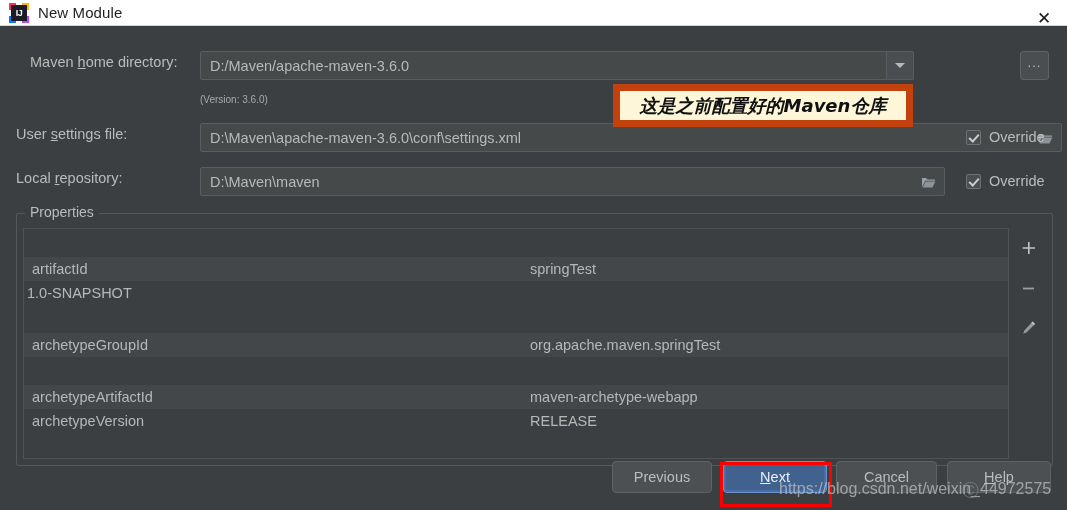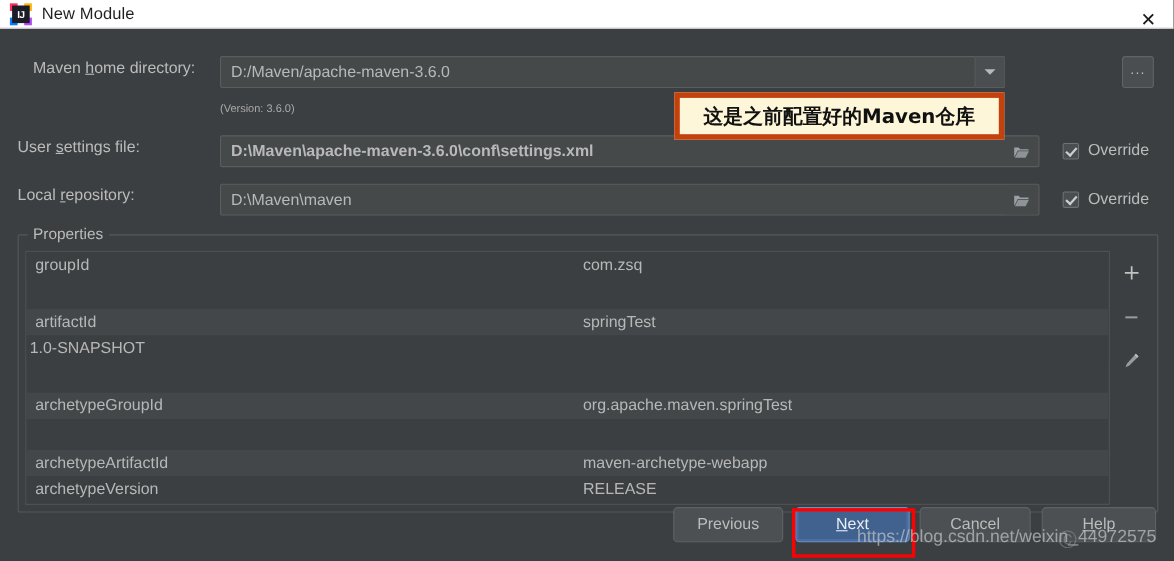--- a/index.html
+++ b/index.html
@@ -192,25 +192,26 @@
     background: #41628f;
     border: 1px solid #6b93c7;
     color: #e8eef5;
     box-shadow: inset 0 0 0 2px #4a6da7;
   }
 
   
   .annot-box {
     position: absolute;
     background: #fdf6d8;
-    border: 5px solid #c2410c;
+    border: 7px solid #c2410c;
     display: flex; align-items: center; justify-content: center;
     color: #111111;
     font-weight: bold;
     font-family: "DejaVu Sans", "Liberation Sans", sans-serif;
+    font-style: italic;
   }
   .annot-rect {
     position: absolute;
     border: 3px solid #ff0000;
     background: transparent;
   }
   .watermark {
     position: absolute;
     color: #bfc3c6;
     font-size: 16px;
@@ -254,21 +255,21 @@
         <span class="tri"></span>
       </div>
   </div>
   <div class="browse-btn" style="position:absolute; left:1020px; top:13px;">...</div>
 
   <div class="version-note" style="position:absolute; left:200px; top:56px;">(Version: 3.6.0)</div>
 
   <div class="row" style="left:16px; top:88px;">
     <div class="field-label"><span>User </span><u>s</u><span>ettings file:</span></div>
   </div>
-  <div class="textfield" style="position:absolute; left:200px; top:85px; width:745px;font-weight:bold;">
+  <div class="textfield" style="position:absolute; left:200px; top:85px; width:862px;">
     <span class="val">D:\Maven\apache-maven-3.6.0\conf\settings.xml</span>
     <span class="folder-btn">
       <svg width="15" height="13" viewBox="0 0 15 13">
         <path d="M1 2 h4 l1.4 1.6 H14 v1.2 H4.2 L1.4 10.6 H1 Z" fill="#9aa0a4"></path>
         <path d="M1.6 11.4 L4.6 5.6 H14.4 L11.4 11.4 Z" fill="#8d9397"></path>
       </svg>
     </span>
   </div>
   <div class="chk-wrap" style="position:absolute; left:966px; top:91px;">
     <span class="checkbox"></span>
@@ -289,24 +290,20 @@
   </div>
   <div class="chk-wrap" style="position:absolute; left:966px; top:135px;">
     <span class="checkbox"></span>
     <span class="chk-label">Override</span>
   </div>
 
   <div class="props-group">
     <div class="props-legend">Properties</div>
     <div class="props-inner">
       <div class="table-area">
-        <div class="trow odd">
-          <span class="tcell-name">groupId</span>
-          <span class="tcell-val">com.zsq</span>
-        </div>
         <div class="trow even">
           <span class="tcell-name">artifactId</span>
           <span class="tcell-val">springTest</span>
         </div>
         <div class="trow odd">
           <span class="tcell-val">1.0-SNAPSHOT</span>
         </div>
         <div class="trow even">
           <span class="tcell-name">archetypeGroupId</span>
           <span class="tcell-val">org.apache.maven.springTest</span>

